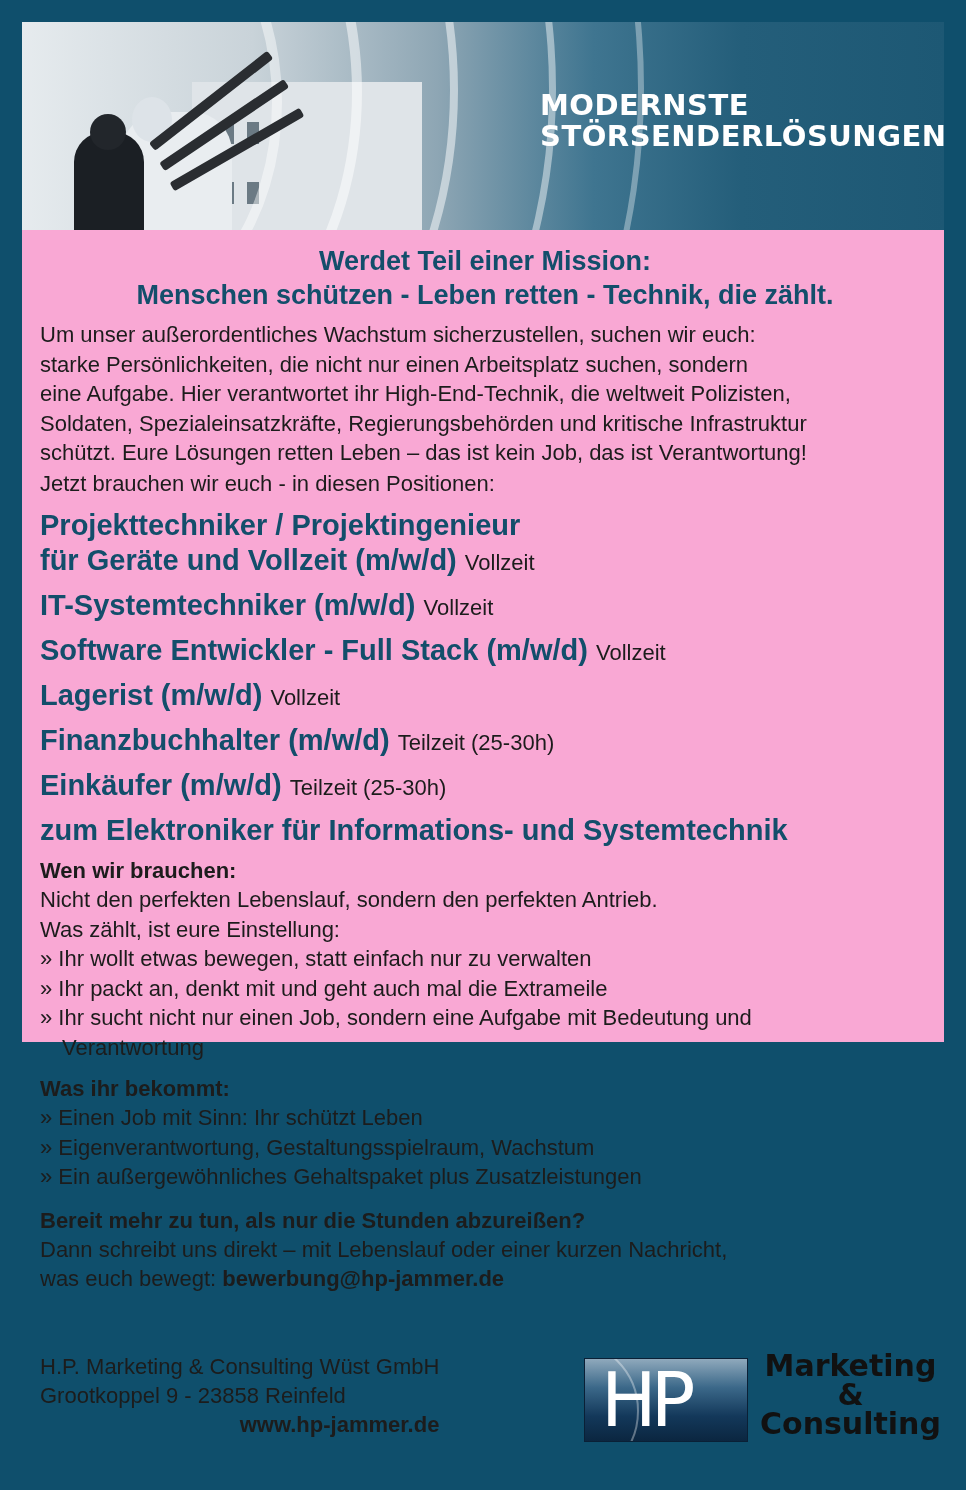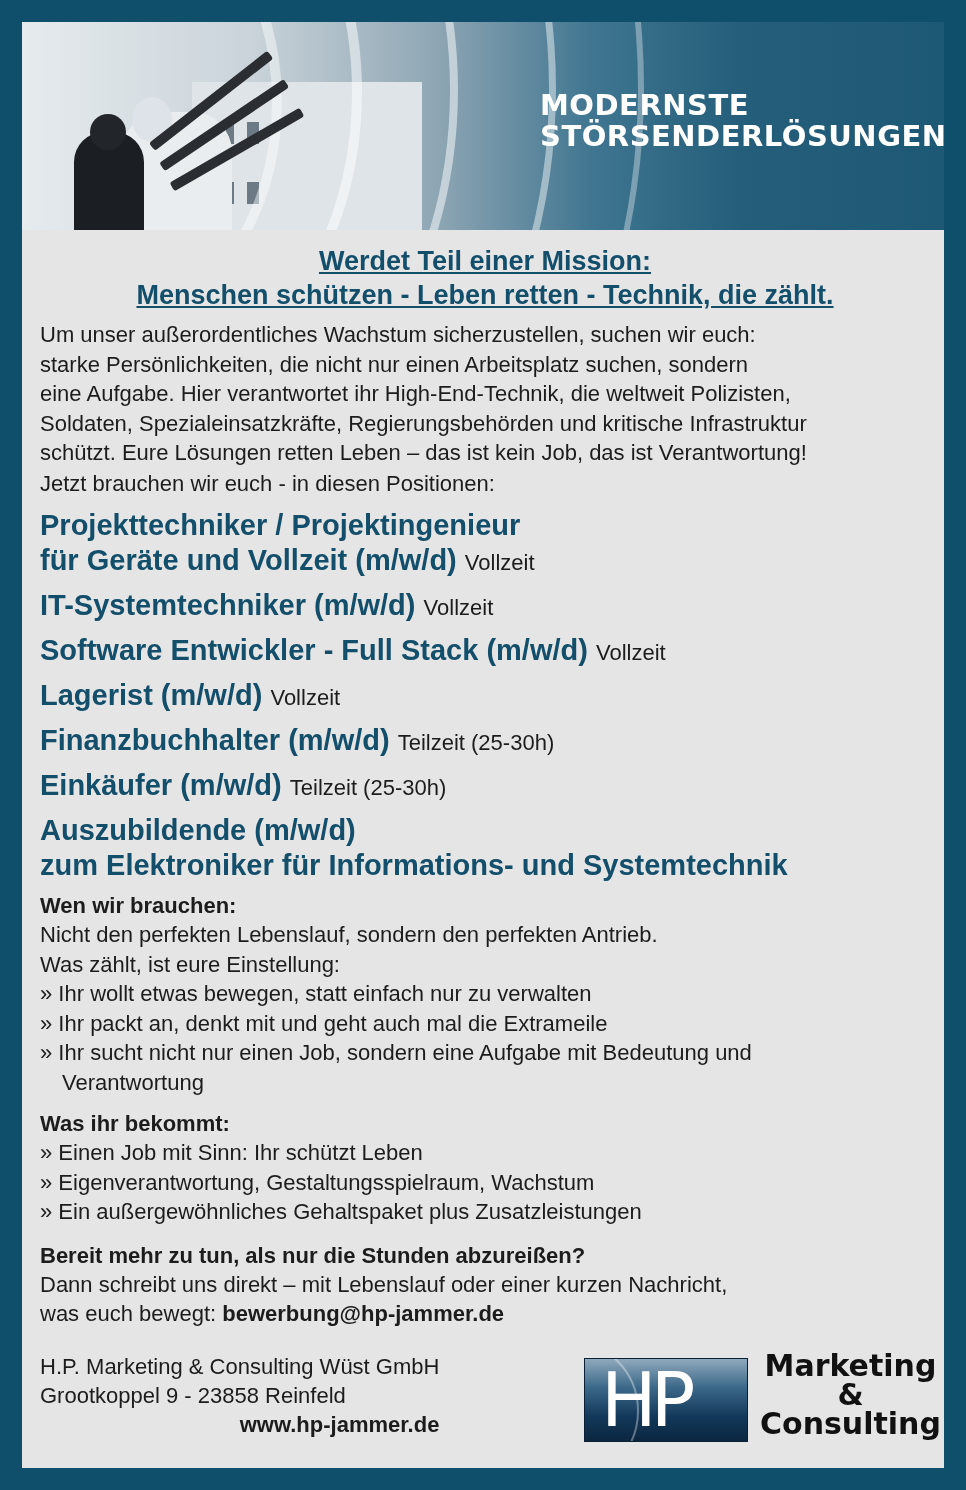--- a/index.html
+++ b/index.html
@@ -5,22 +5,22 @@
   html, body { margin: 0; padding: 0; }
   body {
     width: 966px; height: 1490px;
     background: #0f4f6c;
     font-family: "Liberation Sans", sans-serif;
     position: relative;
     overflow: hidden;
   }
   .panel {
     position: absolute; left: 22px; top: 22px;
-    width: 922px; height: 1446px;
-    background: #e5e5e5;
+    width: 922px; height: 1020px;
+    background: #f9a8d4;
   }
   .hero {
     position: absolute; left: 0; top: 0; width: 922px; height: 208px;
     overflow: hidden;
     background: linear-gradient(90deg, #e6ebee 0%, #c9d3d9 25%, #8ea6b4 45%, #3f7590 62%, #245e7a 78%, #1d5874 100%);
   }
   .hero .arc {
     position: absolute; border-radius: 50%;
     border: 10px solid rgba(255,255,255,0.55);
   }
@@ -37,21 +37,21 @@
     position: absolute; left: 518px; top: 68px;
     color: #ffffff; font-weight: bold; font-size: 29px; line-height: 31px;
     letter-spacing: 0.5px;
     font-family: "DejaVu Sans", sans-serif;
   }
   .hero-title div { white-space: nowrap; }
 
   .content { position: absolute; left: 18px; top: 208px; width: 890px; }
   .headline {
     text-align: center; color: #134e6b; font-weight: bold;
-    font-size: 27px; line-height: 34px; margin-top: 14px; text-decoration: underline;
+    font-size: 27px; line-height: 34px; margin-top: 14px;
   }
   .body-text { color: #1c1c1c; font-size: 22px; line-height: 29.5px; }
   .intro { margin-top: 8px; }
   .positions-intro { margin-top: 1px; }
   .jobs { margin-top: 10px; }
   .job { color: #134e6b; font-weight: bold; font-size: 29px; line-height: 35px; margin-bottom: 8px; }
   .job .type { color: #1c1c1c; font-weight: normal; font-size: 22px; }
   .section-title { font-weight: bold; color: #1c1c1c; font-size: 22px; line-height: 29px; }
   .sec { margin-top: 8px; }
   .bullet { padding-left: 22px; text-indent: -22px; }
@@ -132,21 +132,20 @@
       <div class="job">
         <span>Lagerist (m/w/d)</span> <span class="type">Vollzeit</span>
       </div>
       <div class="job">
         <span>Finanzbuchhalter (m/w/d)</span> <span class="type">Teilzeit (25-30h)</span>
       </div>
       <div class="job">
         <span>Einkäufer (m/w/d)</span> <span class="type">Teilzeit (25-30h)</span>
       </div>
       <div class="job">
-        <div>Auszubildende (m/w/d)</div>
         <div>zum Elektroniker für Informations- und Systemtechnik</div>
       </div>
     </div>
 
     <div class="body-text sec">
       <div class="section-title">Wen wir brauchen:</div>
       <div>Nicht den perfekten Lebenslauf, sondern den perfekten Antrieb.</div>
       <div>Was zählt, ist eure Einstellung:</div>
       <div class="bullet">» Ihr wollt etwas bewegen, statt einfach nur zu verwalten</div>
       <div class="bullet">» Ihr packt an, denkt mit und geht auch mal die Extrameile</div>

